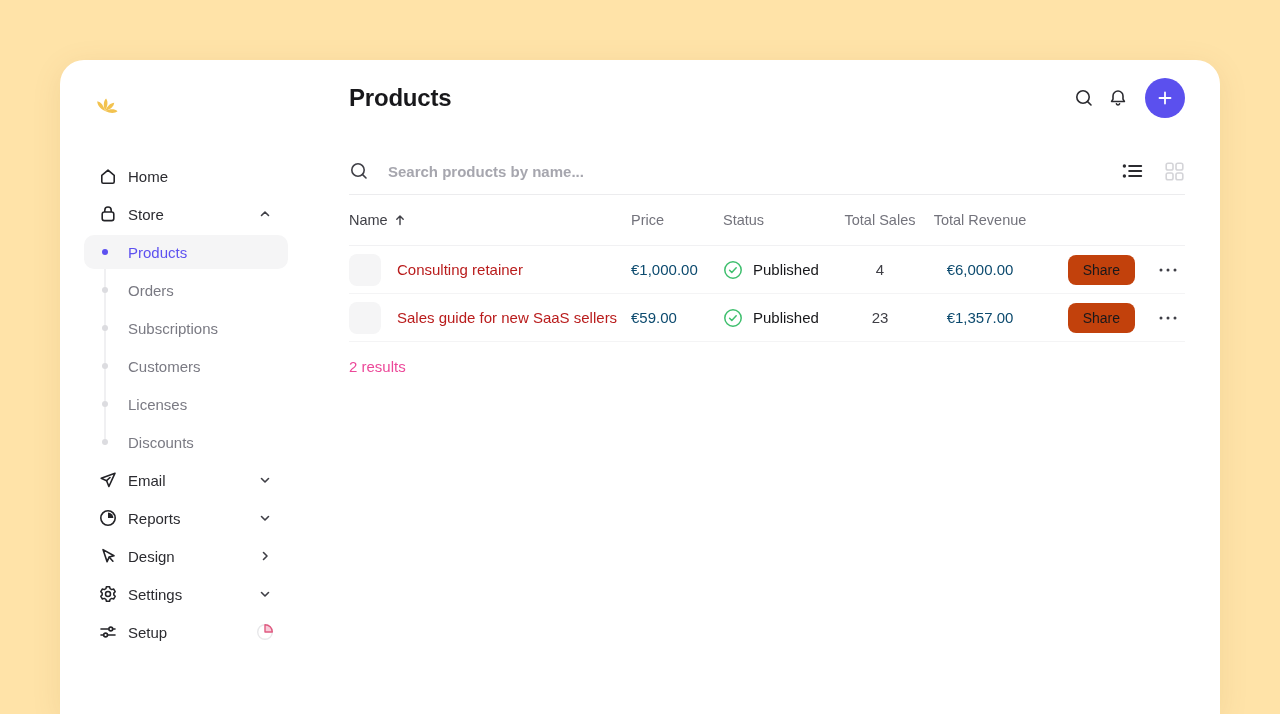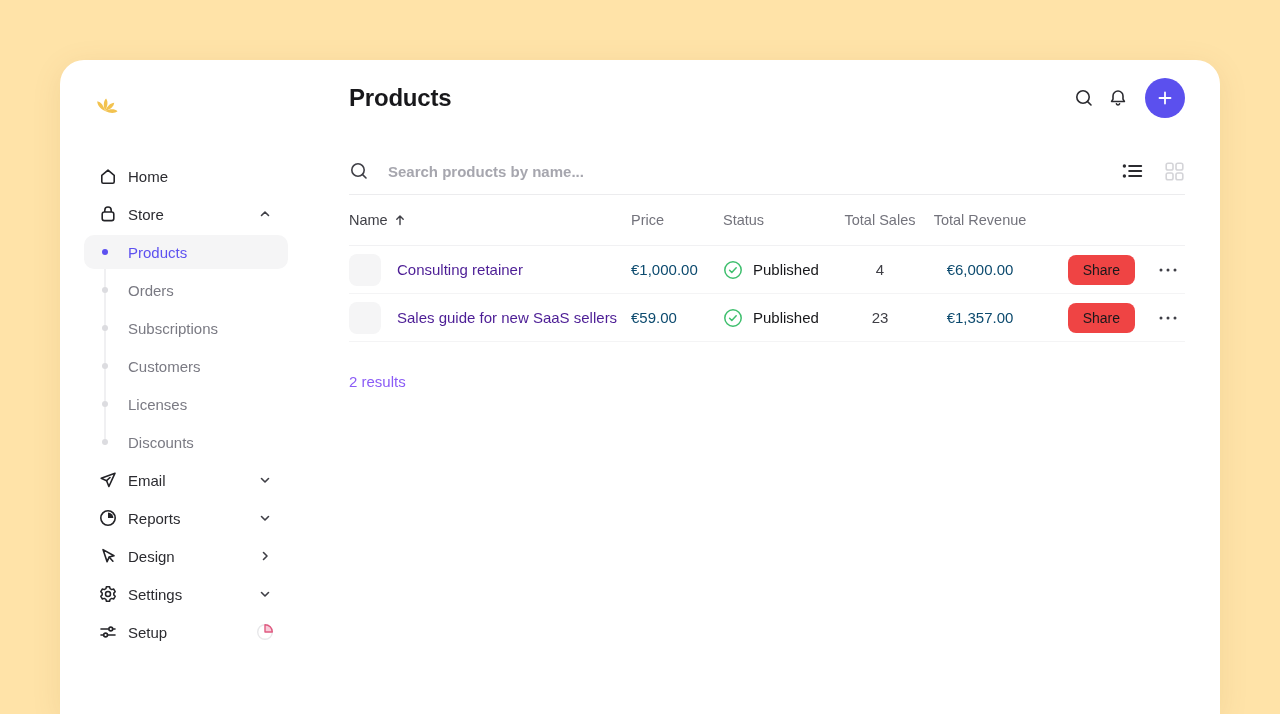--- a/index.html
+++ b/index.html
@@ -69,34 +69,34 @@
   .grid-row {
     display:grid;
     grid-template-columns:282px 92px 117px 80px 120px 1fr;
     align-items:center;
   }
   .thead { height:51px; font-size:14.5px; color:#73737C; border-bottom:1px solid #F1F1F3; }
   .th-name { color:#3F3F46; display:flex; align-items:center; gap:7px; }
   .col-right { text-align:center; }
 
   .trow { height:48px; border-bottom:1px solid #F4F4F5; cursor:pointer; }
-  .cell-name { display:flex; align-items:center; gap:16px; font-size:15px; color:#4c1d95; }
+  .cell-name { display:flex; align-items:center; gap:16px; font-size:15px; color:#b91c1c; }
   .thumb { width:32px; height:32px; border-radius:8px; background:#F5F5F6; flex-shrink:0; }
   .cell-price { font-size:15px; color:#0c4a6e; }
   .cell-status { display:flex; align-items:center; gap:10px; font-size:15px; color:#18181B; }
   .cell-sales { font-size:15px; color:#3F3F46; }
   .cell-revenue { font-size:15px; color:#0c4a6e; }
   .cell-actions { display:flex; align-items:center; justify-content:flex-end; gap:24px; padding-right:8px; }
   .share-btn {
-    background:#ef4444; border:none; border-radius:8px; height:30px; padding:0 15px;
+    background:#c2410c; border:none; border-radius:8px; height:30px; padding:0 15px;
     font-family:inherit; font-size:14px; font-weight:500; color:#18181B; cursor:pointer;
   }
   .dots-btn { background:none; border:none; cursor:pointer; height:20px; display:flex; align-items:center; }
 
-  .results { margin-top:31px; font-size:15px; color:#8b5cf6; }
+  .results { margin-top:16px; font-size:15px; color:#ec4899; }
 </style>
 </head>
 <body>
 
 <div class="card">
 
   <aside class="sidebar">
     <svg class="logo" viewBox="0 0 30 30">
       <g fill="#F2C24F">
         <g transform="rotate(-38 9 21)">

